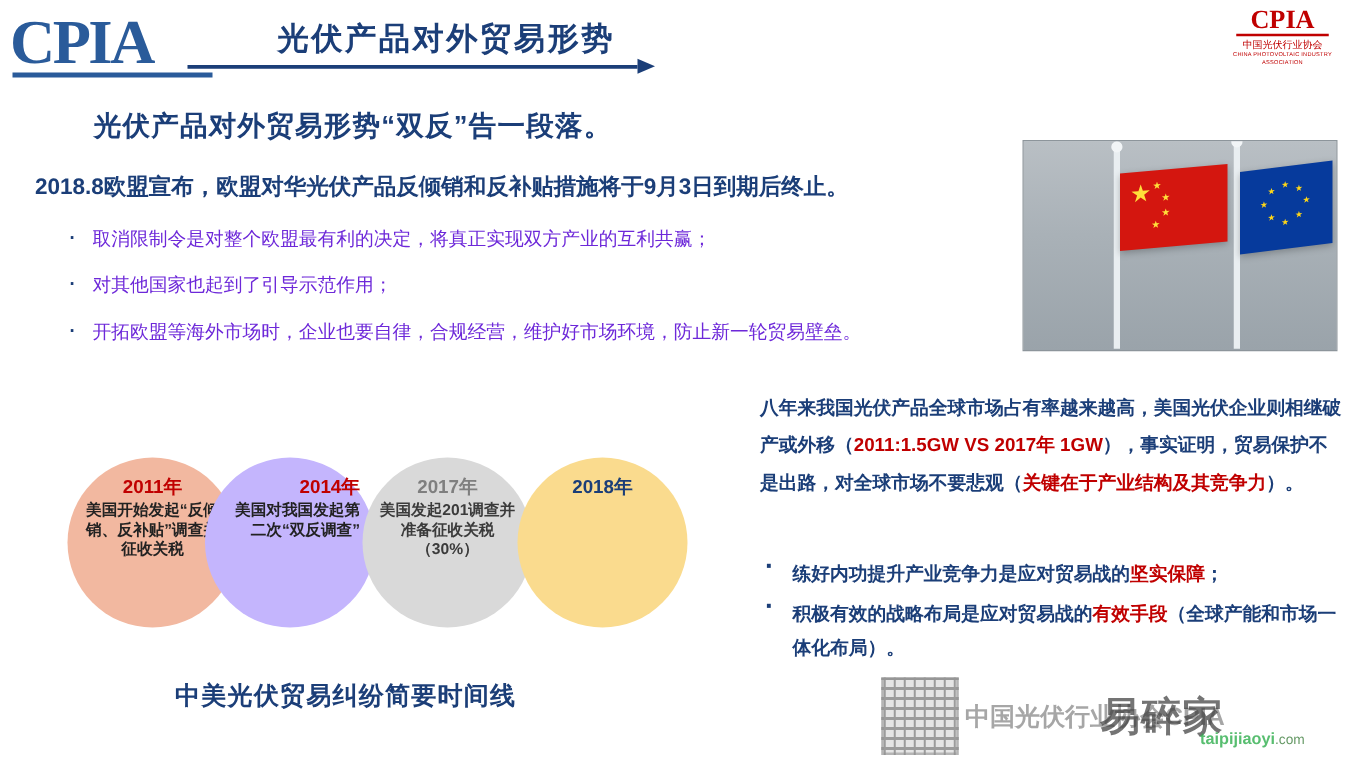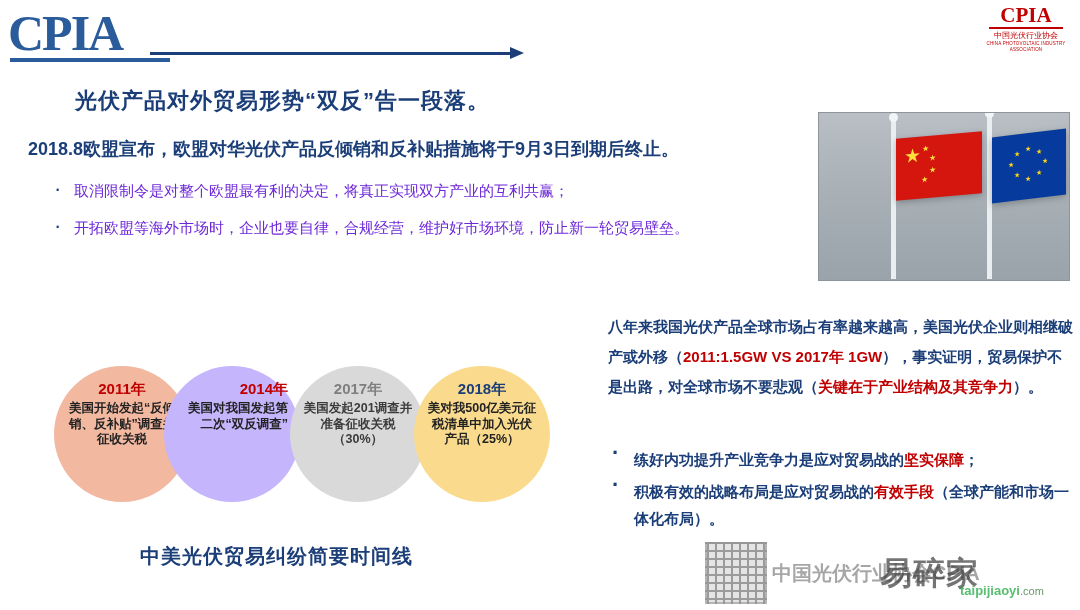--- a/index.html
+++ b/index.html
@@ -146,33 +146,35 @@
   }
   .wm-sub .big{font-size:13px;color:#2fae4d;font-weight:bold;}
 </style>
 </head>
 <body>
 
 <div class="header">
   <div class="logo-cpia">CPIA</div>
   <div class="logo-underline"></div>
   <div class="title-rule"></div>
+  <div class="header-title">光伏产品对外贸易形势</div>
   <div class="brand-badge">
     <div class="b1">CPIA</div>
     <div class="bline"></div>
     <div class="b2">中国光伏行业协会</div>
     <div class="b3">CHINA PHOTOVOLTAIC INDUSTRY ASSOCIATION</div>
   </div>
 </div>
 
 <div class="h-main">光伏产品对外贸易形势“双反”告一段落。</div>
 <div class="h-sub">2018.8欧盟宣布，欧盟对华光伏产品反倾销和反补贴措施将于9月3日到期后终止。</div>
 
 <div class="bullets">
   <div class="bullet">取消限制令是对整个欧盟最有利的决定，将真正实现双方产业的互利共赢；</div>
+  <div class="bullet">对其他国家也起到了引导示范作用；</div>
   <div class="bullet">开拓欧盟等海外市场时，企业也要自律，合规经营，维护好市场环境，防止新一轮贸易壁垒。</div>
 </div>
 
 <div class="photo">
   <div class="pole p1"></div>
   <div class="pole-top" style="left:70px;top:0px;"></div>
   <div class="pole p2"></div>
   <div class="pole-top" style="left:166px;top:-4px;"></div>
 
   <div class="flag-cn">
@@ -202,21 +204,20 @@
 <div class="circle c2">
   <div class="c-year">2014年</div>
   <div class="c-text">美国对我国发起第二次“双反调查”</div>
 </div>
 <div class="circle c3">
   <div class="c-year">2017年</div>
   <div class="c-text">美国发起201调查并准备征收关税（30%）</div>
 </div>
 <div class="circle c4">
   <div class="c-year">2018年</div>
-  <div class="c-text">美对我500亿美元征税清单中加入光伏产品（25%）</div>
 </div>
 <div class="tl-title">中美光伏贸易纠纷简要时间线</div>
 
 <div class="rt">
   <span>八年来我国光伏产品全球市场占有率越来越高，美国光伏企业则相继破产或外移（</span><span class="red">2011:1.5GW VS 2017年 1GW</span><span>），事实证明，贸易保护不是出路，对全球市场不要悲观（</span><span class="red">关键在于产业结构及其竞争力</span><span>）。</span>
 </div>
 
 <div class="rlist">
   <div class="rli">
     <span>练好内功提升产业竞争力是应对贸易战的</span><span class="red">坚实保障</span><span>；</span>

